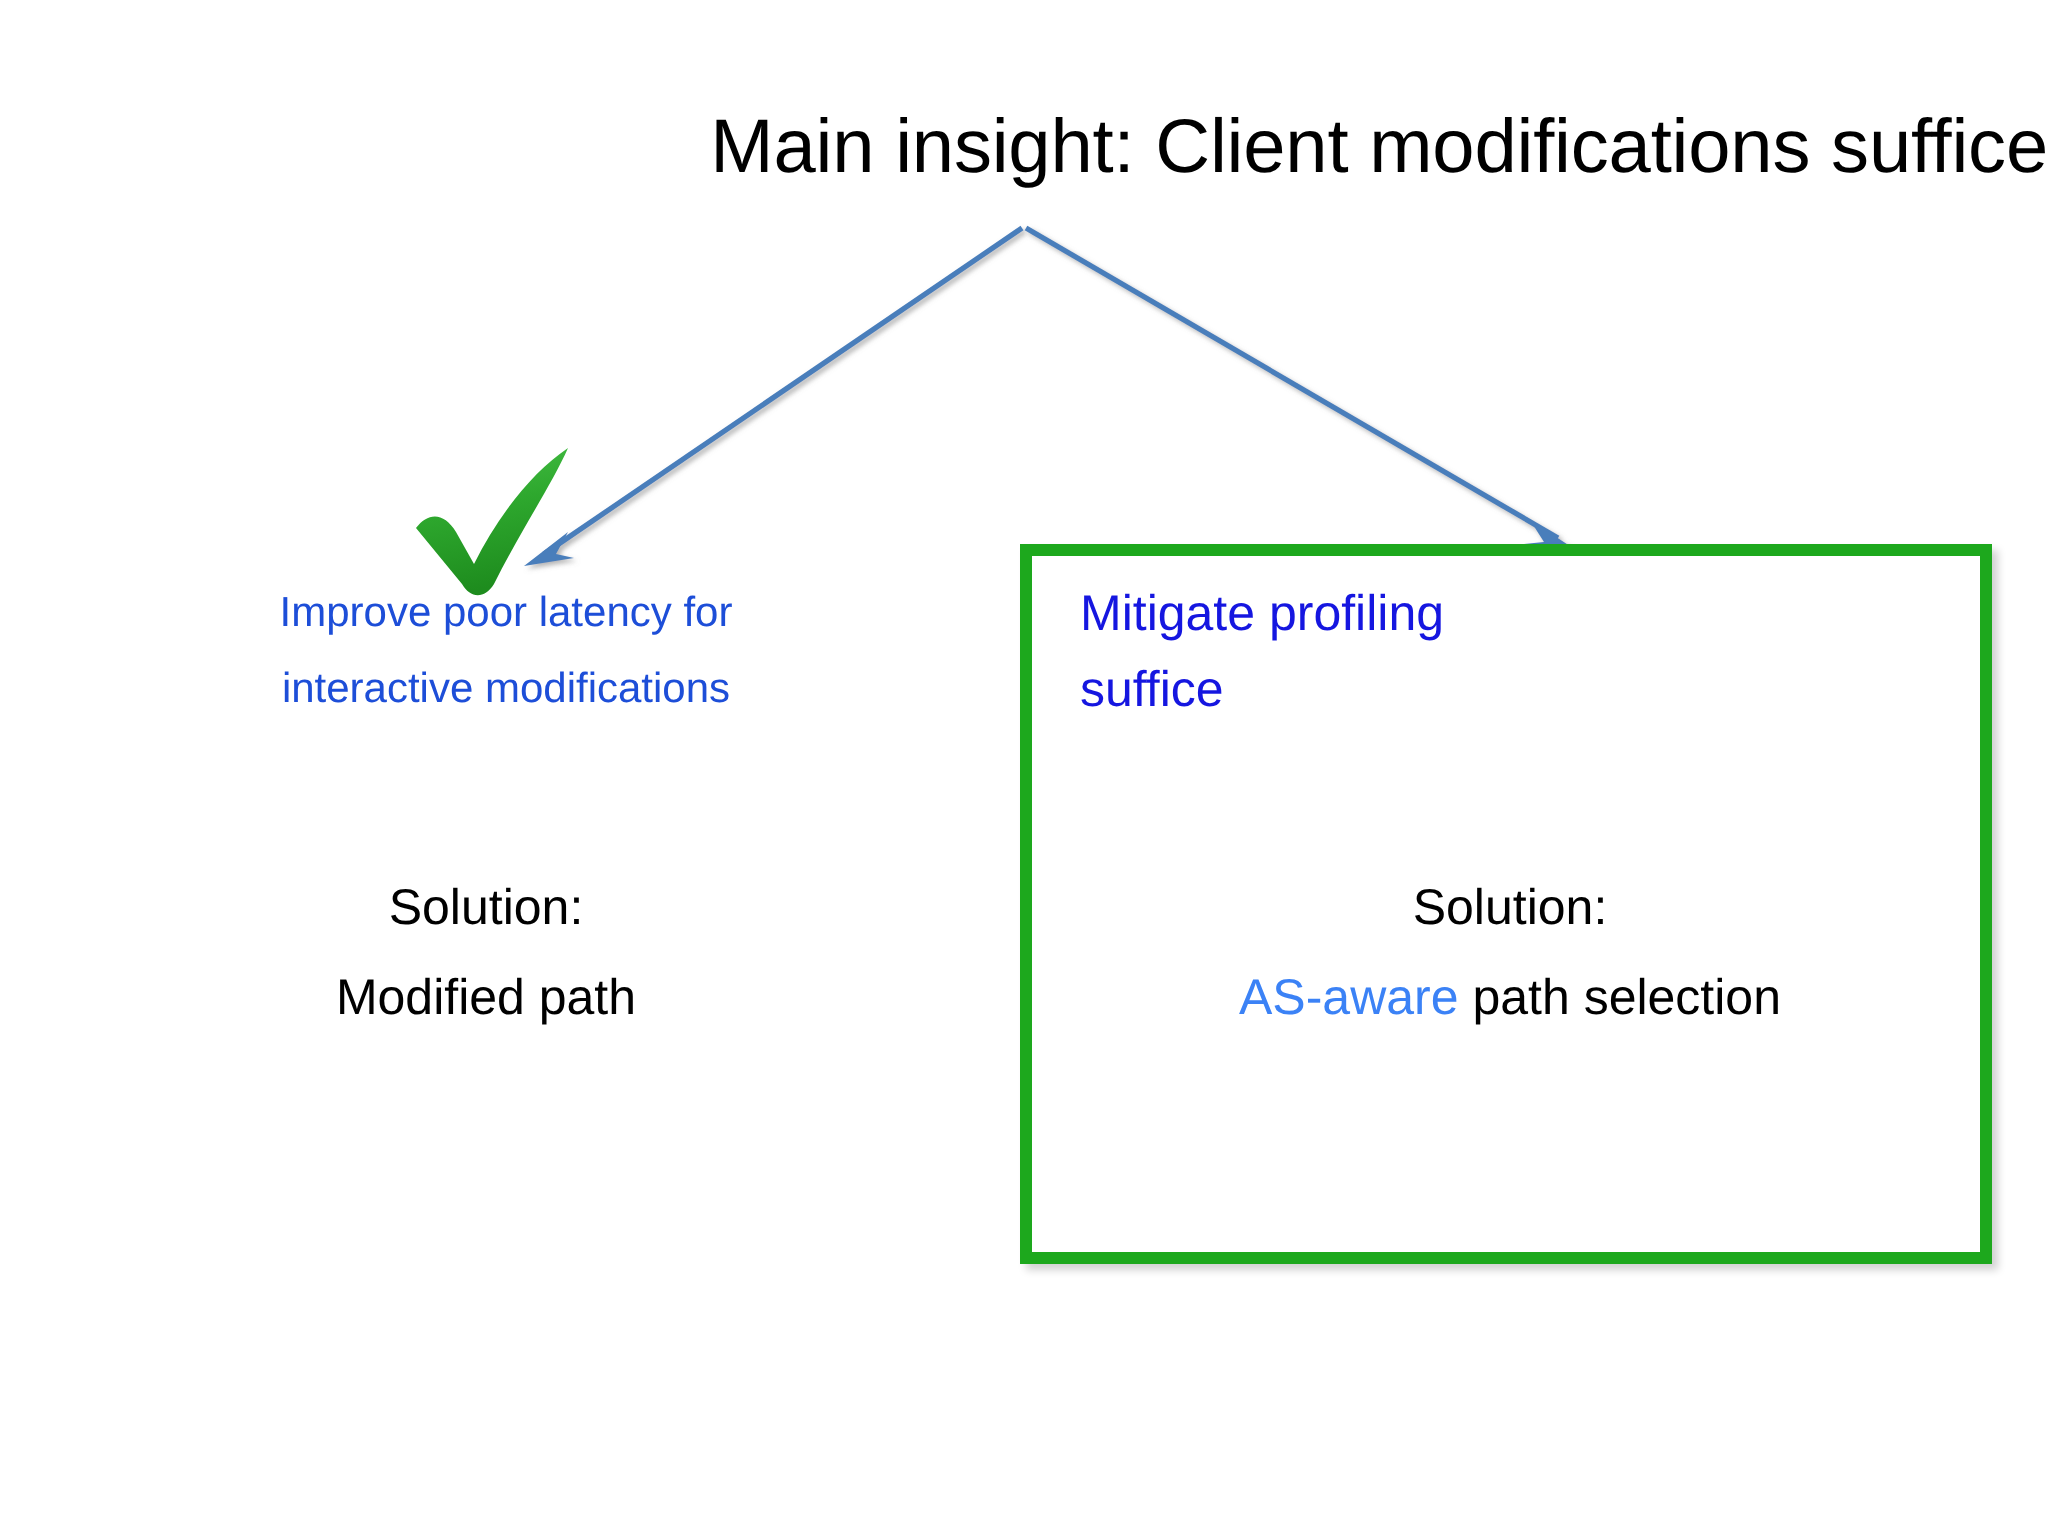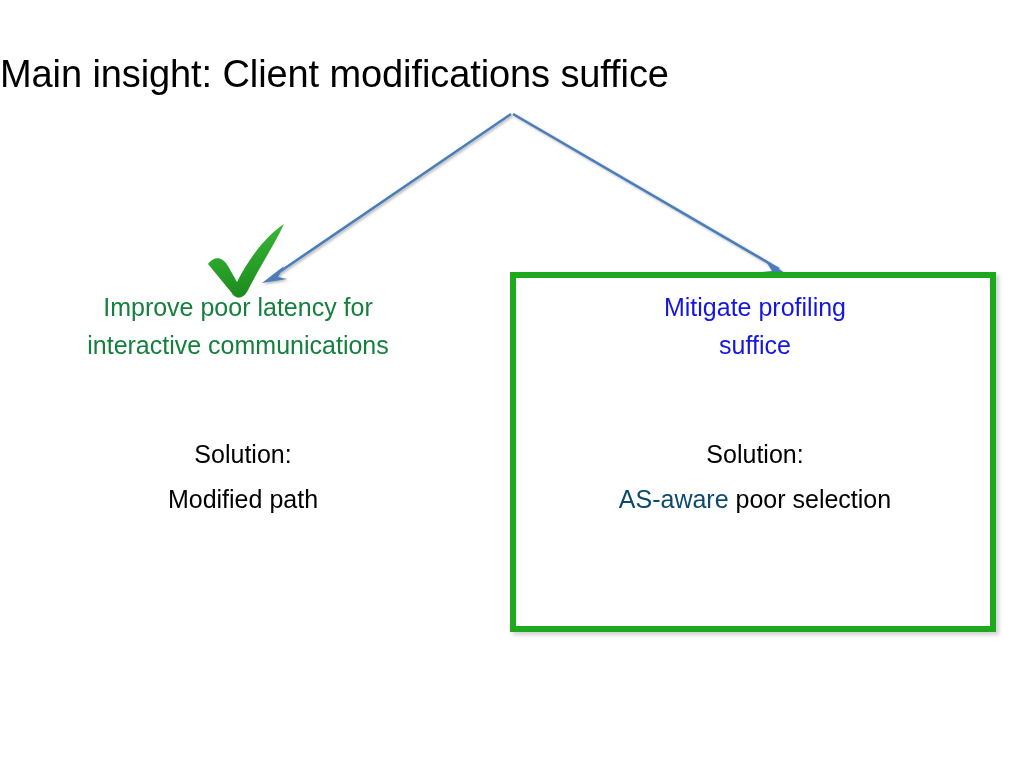--- a/index.html
+++ b/index.html
@@ -23,21 +23,21 @@
     height: 768px;
     background: #ffffff;
   }
 
   
   #slide-title {
     position: absolute;
     left: 0;
     top: 50px;
     width: 1024px;
-    text-align: left;
+    text-align: right;
     font-size: 38px;
     line-height: 48px;
     font-weight: 400;
     color: #000000;
     letter-spacing: -0.1px;
     white-space: nowrap;
   }
 
   
   #arrows-layer {
@@ -53,27 +53,27 @@
     position: absolute;
     left: 204px;
     top: 216px;
     width: 92px;
     height: 82px;
   }
 
   
   #left-goal {
     position: absolute;
-    left: 13px;
+    left: 28px;
     top: 288px;
     width: 450px;
     text-align: center;
-    font-size: 25px;
+    font-size: 21px;
     line-height: 38px;
-    color: #15803d;
+    color: #1d4ed8;
   }
   #left-solution {
     position: absolute;
     left: 48px;
     top: 432px;
     width: 390px;
     text-align: center;
     font-size: 25px;
     line-height: 45px;
     color: #000000;
@@ -89,37 +89,36 @@
     box-sizing: border-box;
     border: 6px solid #1DA81D;
     background: #ffffff;
     box-shadow: 3px 3px 4px rgba(0,0,0,0.18);
   }
   #right-goal {
     position: absolute;
     left: 540px;
     top: 288px;
     width: 430px;
-    text-align: center;
     font-size: 25px;
     line-height: 38px;
     color: #1516E0;
   }
   #right-solution {
     position: absolute;
     left: 540px;
     top: 432px;
     width: 430px;
     text-align: center;
     font-size: 25px;
     line-height: 45px;
     color: #000000;
   }
 
-  .red { color: #0c4a6e; }
+  .red { color: #3b82f6; }
   .txt-line { display: block; }
 </style>
 </head>
 <body>
 
 <div id="slide">
 
   <div id="slide-title">Main insight: Client modifications suffice</div>
 
   <svg id="arrows-layer" viewBox="0 0 1024 768" width="1024" height="768">
@@ -147,33 +146,33 @@
 
   <svg id="check-mark" viewBox="0 0 92 82" width="92" height="82">
     <path d="M4 48 C10 40 18 40 24 50 L33 66 C45 42 62 20 80 8
              C72 26 56 50 43 76 C38 84 31 83 27 76 Z" fill="url(#checkgrad)"></path>
   </svg>
 
   <div id="right-box"></div>
 
   <div id="left-goal">
     <span class="txt-line">Improve poor latency for</span>
-    <span class="txt-line">interactive communications</span>
+    <span class="txt-line">interactive modifications</span>
   </div>
 
   <div id="left-solution">
     <span class="txt-line">Solution:</span>
     <span class="txt-line">Modified path</span>
   </div>
 
   <div id="right-goal">
     <span class="txt-line">Mitigate profiling</span>
     <span class="txt-line">suffice</span>
   </div>
 
   <div id="right-solution">
     <span class="txt-line">Solution:</span>
     <span class="txt-line">
-      <span class="red">AS-aware</span><span> poor selection</span>
+      <span class="red">AS-aware</span><span> path selection</span>
     </span>
   </div>
 
 </div>
 
 </body></html>

